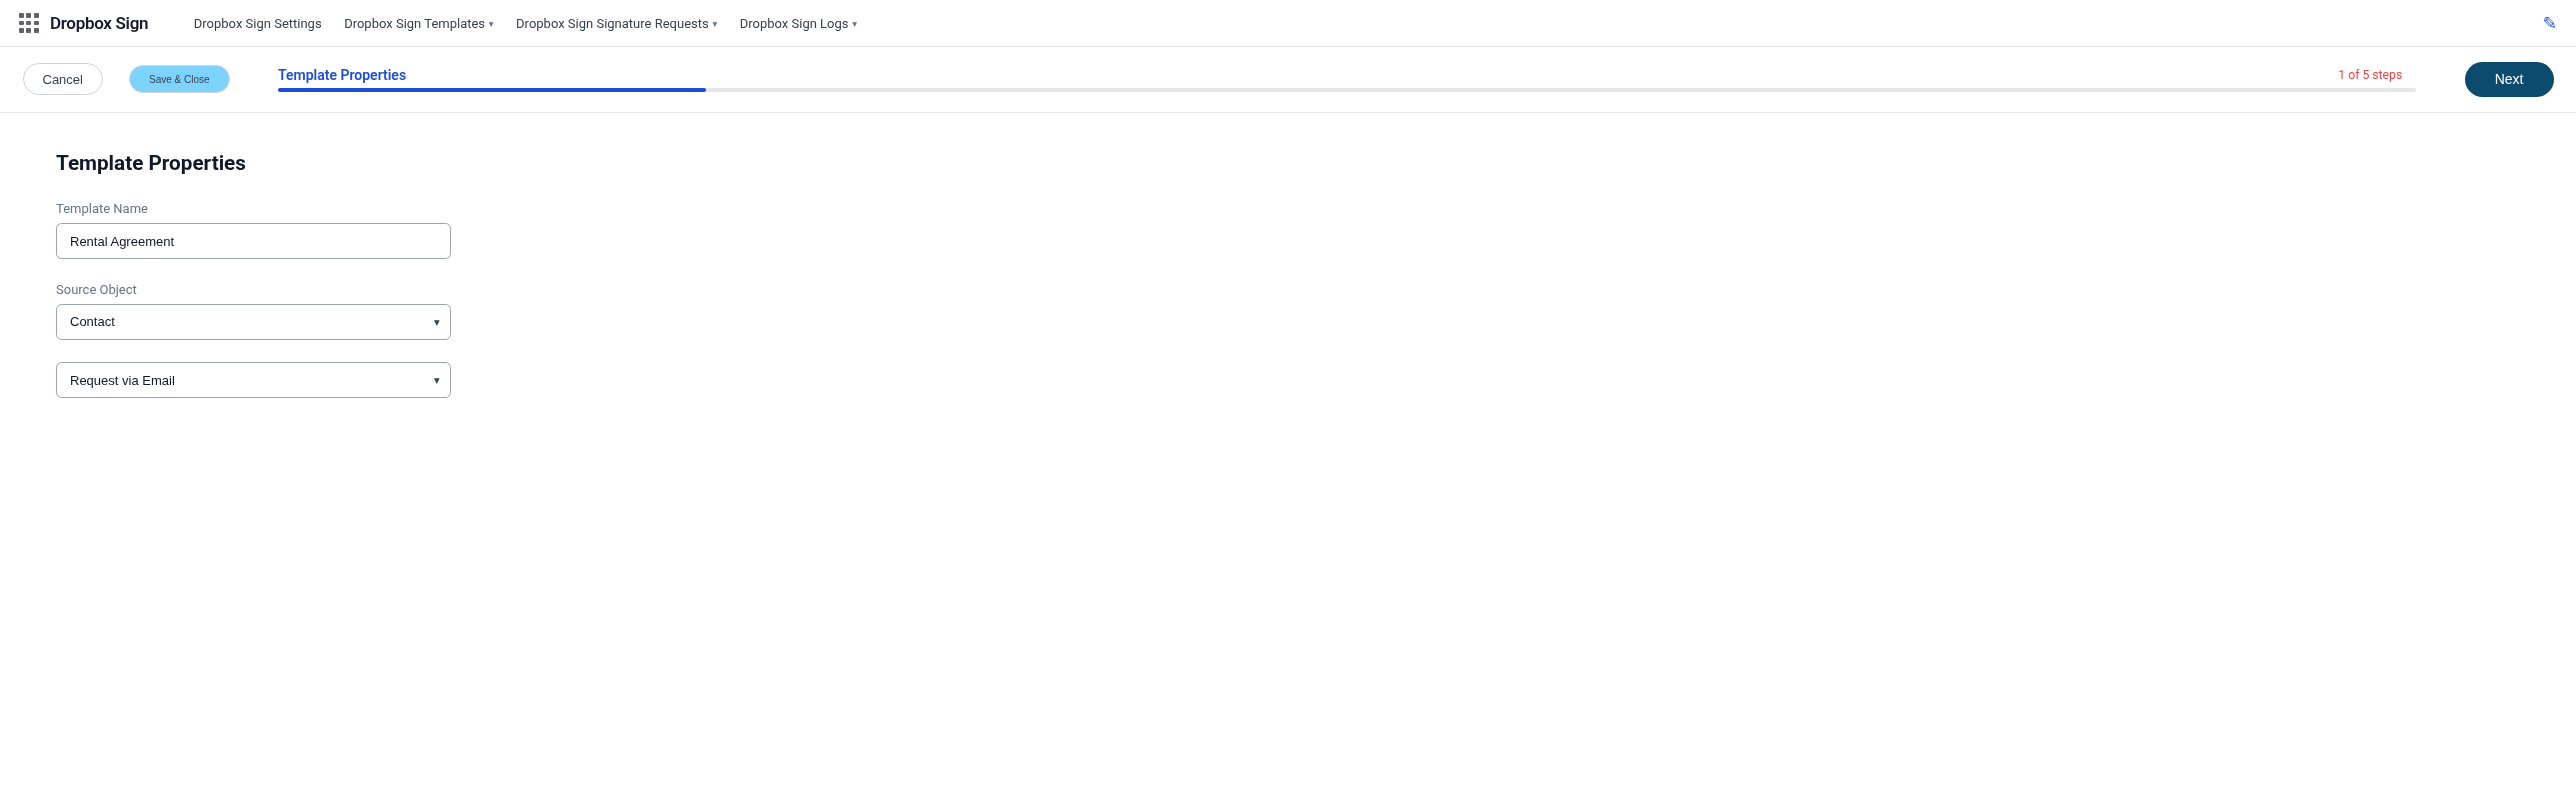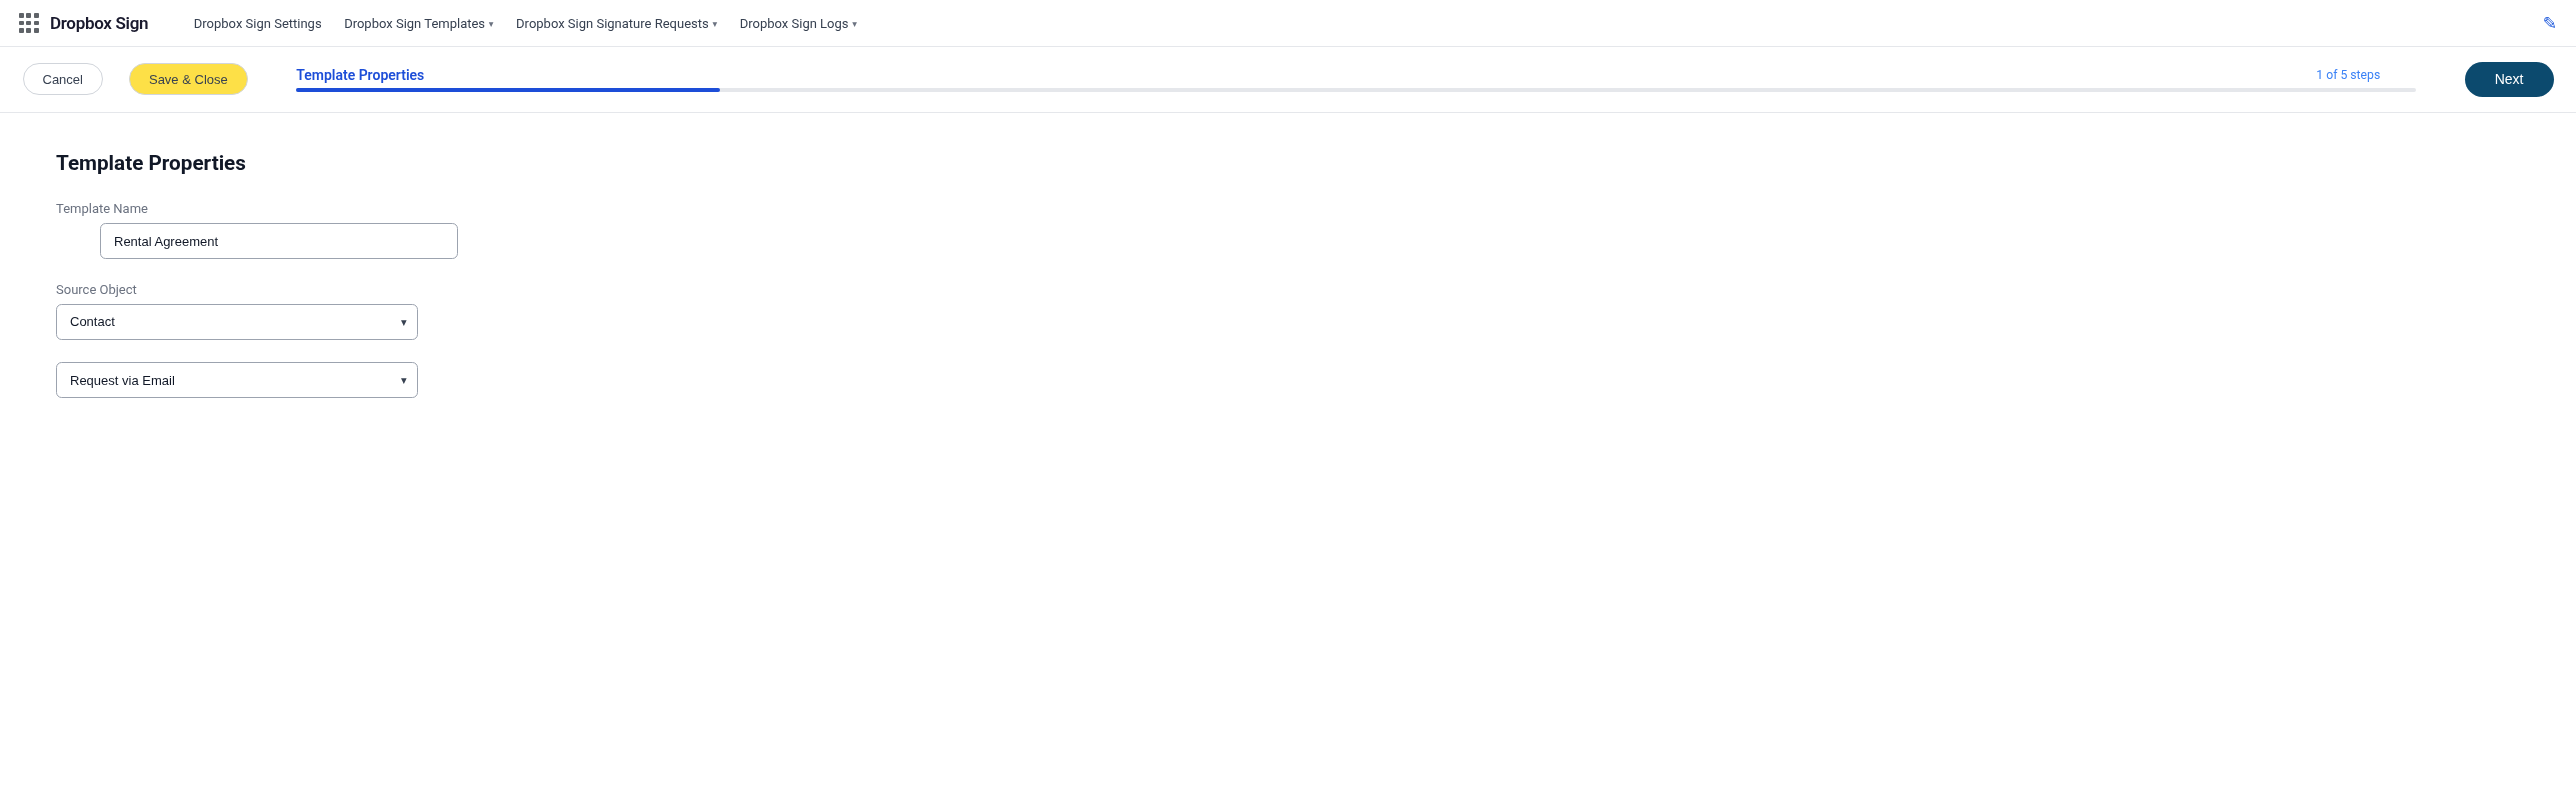--- a/index.html
+++ b/index.html
@@ -95,22 +95,22 @@
       background: #ffffff;
       font-size: 13px;
       color: #374151;
       cursor: pointer;
     }
 
     .btn-save-close {
       padding: 7.5px 19px;
       border: 1.4px solid #d1d5db;
       border-radius: 19px;
-      background: #fde047;
-      font-size: 13px;
+      background: #7dd3fc;
+      font-size: 10px;
       color: #374151;
       cursor: pointer;
     }
 
     .progress-section {
       flex: 1;
       margin: 0 22.5px;
       display: flex;
       flex-direction: column;
       gap: 5.6px;
@@ -123,22 +123,22 @@
     }
 
     .progress-title {
       font-size: 14px;
       font-weight: 600;
       color: #1d4ed8;
     }
 
     .progress-steps {
       font-size: 12.2px;
-      color: #3b82f6;
-      margin-right: 36px;
+      color: #ef4444;
+      margin-right: 14px;
     }
 
     .progress-bar-container {
       width: 100%;
       height: 3.8px;
       background: #e5e7eb;
       border-radius: 1.9px;
     }
 
     .progress-bar-fill {
@@ -176,33 +176,32 @@
     }
 
     .form-label {
       display: block;
       font-size: 13px;
       color: #6b7280;
       margin-bottom: 7.5px;
     }
 
     .form-input {
-      width: 358px;
+      width: 395px;
       padding: 9.4px 13px;
       border: 1.4px solid #9ca3af;
       border-radius: 5.6px;
       font-size: 13px;
       color: #111827;
       outline: none;
-      margin-left: 44px;
     }
 
     .form-select-wrapper {
       position: relative;
-      width: 362px;
+      width: 395px;
     }
 
     .form-select {
       width: 100%;
       padding: 9.4px 13px;
       border: 1.4px solid #9ca3af;
       border-radius: 5.6px;
       font-size: 13px;
       color: #111827;
       background: #ffffff;

